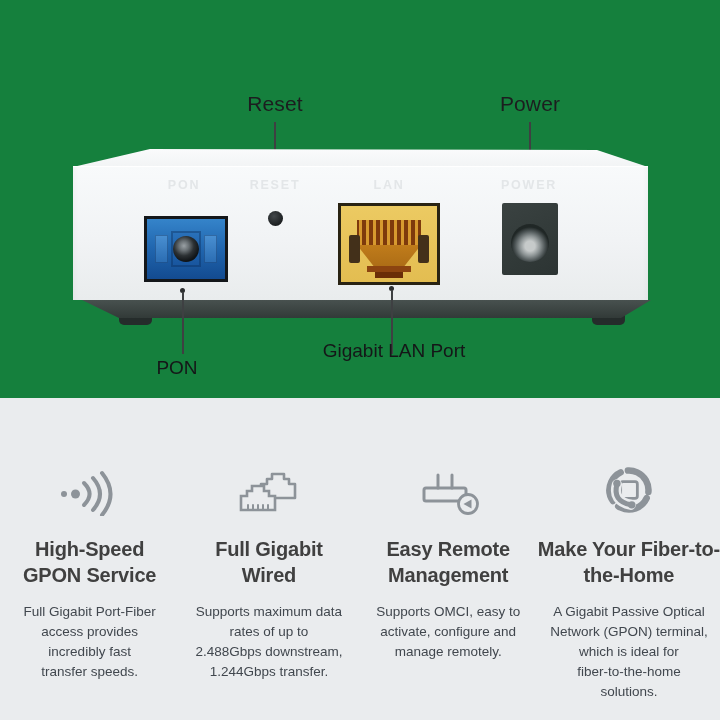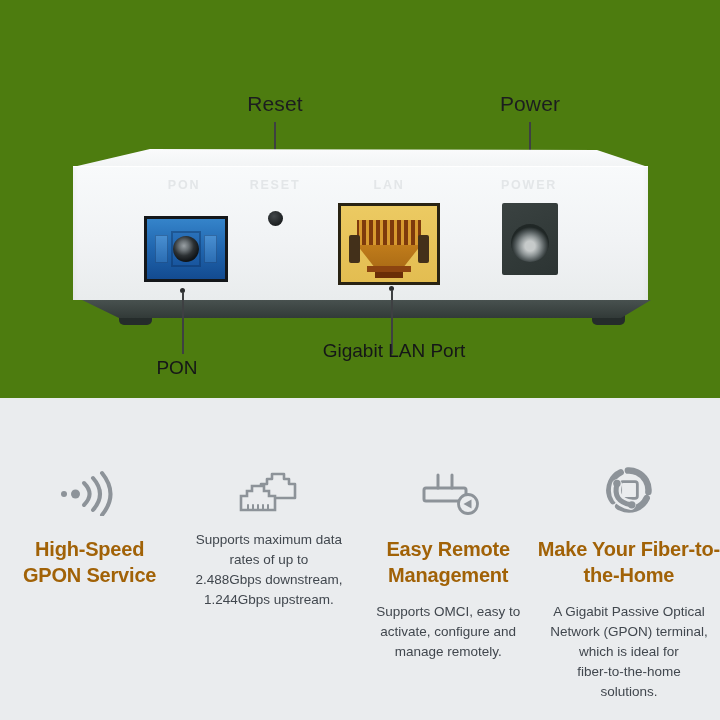--- a/index.html
+++ b/index.html
@@ -1,20 +1,20 @@
 <!DOCTYPE html>
 <html><head>
 <meta charset="utf-8">
 <style>
   html,body{margin:0;padding:0;}
   body{width:720px;height:720px;overflow:hidden;background:#fefefe;
        font-family:"Liberation Sans","DejaVu Sans",sans-serif;-webkit-font-smoothing:antialiased;}
   .abs{position:absolute;}
   
-  .photo-section{position:relative;width:720px;height:398px;background:#4d7c0f;}
+  .photo-section{position:relative;width:720px;height:398px;background:#15803d;}
   .callout{position:absolute;font-size:21px;color:#1c1d1f;font-weight:500;text-align:center;letter-spacing:.1px;}
   .pointer-line{position:absolute;width:2px;background:#3e4042;}
   .pointer-dot{position:absolute;width:5px;height:5px;border-radius:50%;background:#2c2e30;}
   
   .device-top-face{left:73px;top:149px;width:575px;height:18px;
       clip-path:polygon(77px 0,524px 1px,575px 100%,0 100%);
       background:linear-gradient(180deg,#fafbfc,#f2f4f5);}
   .device-front{left:73px;top:166px;width:575px;height:134px;
       background:linear-gradient(180deg,#f8fafb 0%,#f1f3f5 55%,#e9eced 100%);
       box-shadow:inset 0 1px 0 #ffffff,inset 6px 0 10px -8px rgba(0,0,0,.07),inset -6px 0 10px -8px rgba(0,0,0,.07);}
@@ -52,21 +52,21 @@
       background:linear-gradient(150deg,#3a4241 0%,#2c3433 100%);}
   .power-pin{position:absolute;left:9px;top:21px;width:38px;height:38px;border-radius:50%;
       background:radial-gradient(circle at 50% 58%,#c6caca 0 5px,#8d9495 10px,#4d5556 15px,#202726 19px);}
   .caption{position:absolute;font-size:19px;color:#151618;font-weight:500;text-align:center;}
   
   .features-section{position:relative;width:720px;height:322px;background:#eaecee;
       display:grid;grid-template-columns:repeat(4,1fr);}
   .feature{text-align:center;padding-top:66px;}
   .icon-box{height:52px;display:flex;align-items:flex-end;justify-content:center;}
   .feature h3{margin:20px auto 0;width:max-content;white-space:pre;font-size:20px;line-height:26px;
-      font-weight:700;color:#a16207;letter-spacing:-.2px;}
+      font-weight:700;color:#404040;letter-spacing:-.2px;}
   .feature p{margin:14px auto 0;width:max-content;white-space:pre;font-size:13.5px;line-height:20px;
       color:#41474e;font-weight:400;}
   .icon-stroke{fill:none;stroke:#8d9399;stroke-linecap:round;stroke-linejoin:round;}
   .icon-fillbg{fill:#eaecee;stroke:#8d9399;}
 </style>
 </head>
 <body>
 
 <div class="photo-section">
 
@@ -127,34 +127,40 @@
       <svg width="64" height="48" viewBox="0 0 64 48">
         <circle cx="6" cy="26" r="3" fill="#8d9399"></circle>
         <circle cx="17.5" cy="26" r="4.5" fill="#8d9399"></circle>
         <path class="icon-stroke" stroke-width="4" d="M26 15 Q37 26 26 37"></path>
         <path class="icon-stroke" stroke-width="4" d="M35 10 Q49 26 35 42"></path>
         <path class="icon-stroke" stroke-width="4" d="M44 5 Q61 26 44 47"></path>
       </svg>
     </div>
     <h3>High-Speed
 GPON Service</h3>
+    <p>Full Gigabit Port-Fiber
+access provides
+incredibly fast
+transfer speeds.</p>
   </div>
 
   <div class="feature">
     <div class="icon-box">
       <svg width="64" height="48" viewBox="0 0 64 48">
         <path class="icon-stroke" stroke-width="2.6" d="M24 30 V16 H30 V11 H35 V6 H47 V11 H52 V16 H58 V30 Z"></path>
         <path class="icon-fillbg" stroke-width="2.6" d="M4 42 V28 H10 V23 H15 V18 H27 V23 H32 V28 H38 V42 Z"></path>
         <path class="icon-stroke" stroke-width="2" d="M11 42 V37 M16 42 V37 M21 42 V37 M26 42 V37 M31 42 V37"></path>
       </svg>
     </div>
+    <h3>Full Gigabit
+Wired</h3>
     <p>Supports maximum data
 rates of up to
 2.488Gbps downstream,
-1.244Gbps upstream.</p>
+1.244Gbps transfer.</p>
   </div>
 
   <div class="feature">
     <div class="icon-box">
       <svg width="64" height="48" viewBox="0 0 64 48">
         <path class="icon-stroke" stroke-width="3" d="M22 7 V20 M36 7 V20"></path>
         <rect class="icon-stroke" stroke-width="3" x="8" y="20" width="42" height="13" rx="2"></rect>
         <circle class="icon-fillbg" stroke-width="2.8" cx="52" cy="36" r="9.5"></circle>
         <polygon points="55.5,31.5 55.5,40.5 47.5,36" fill="#8d9399"></polygon>
       </svg>

